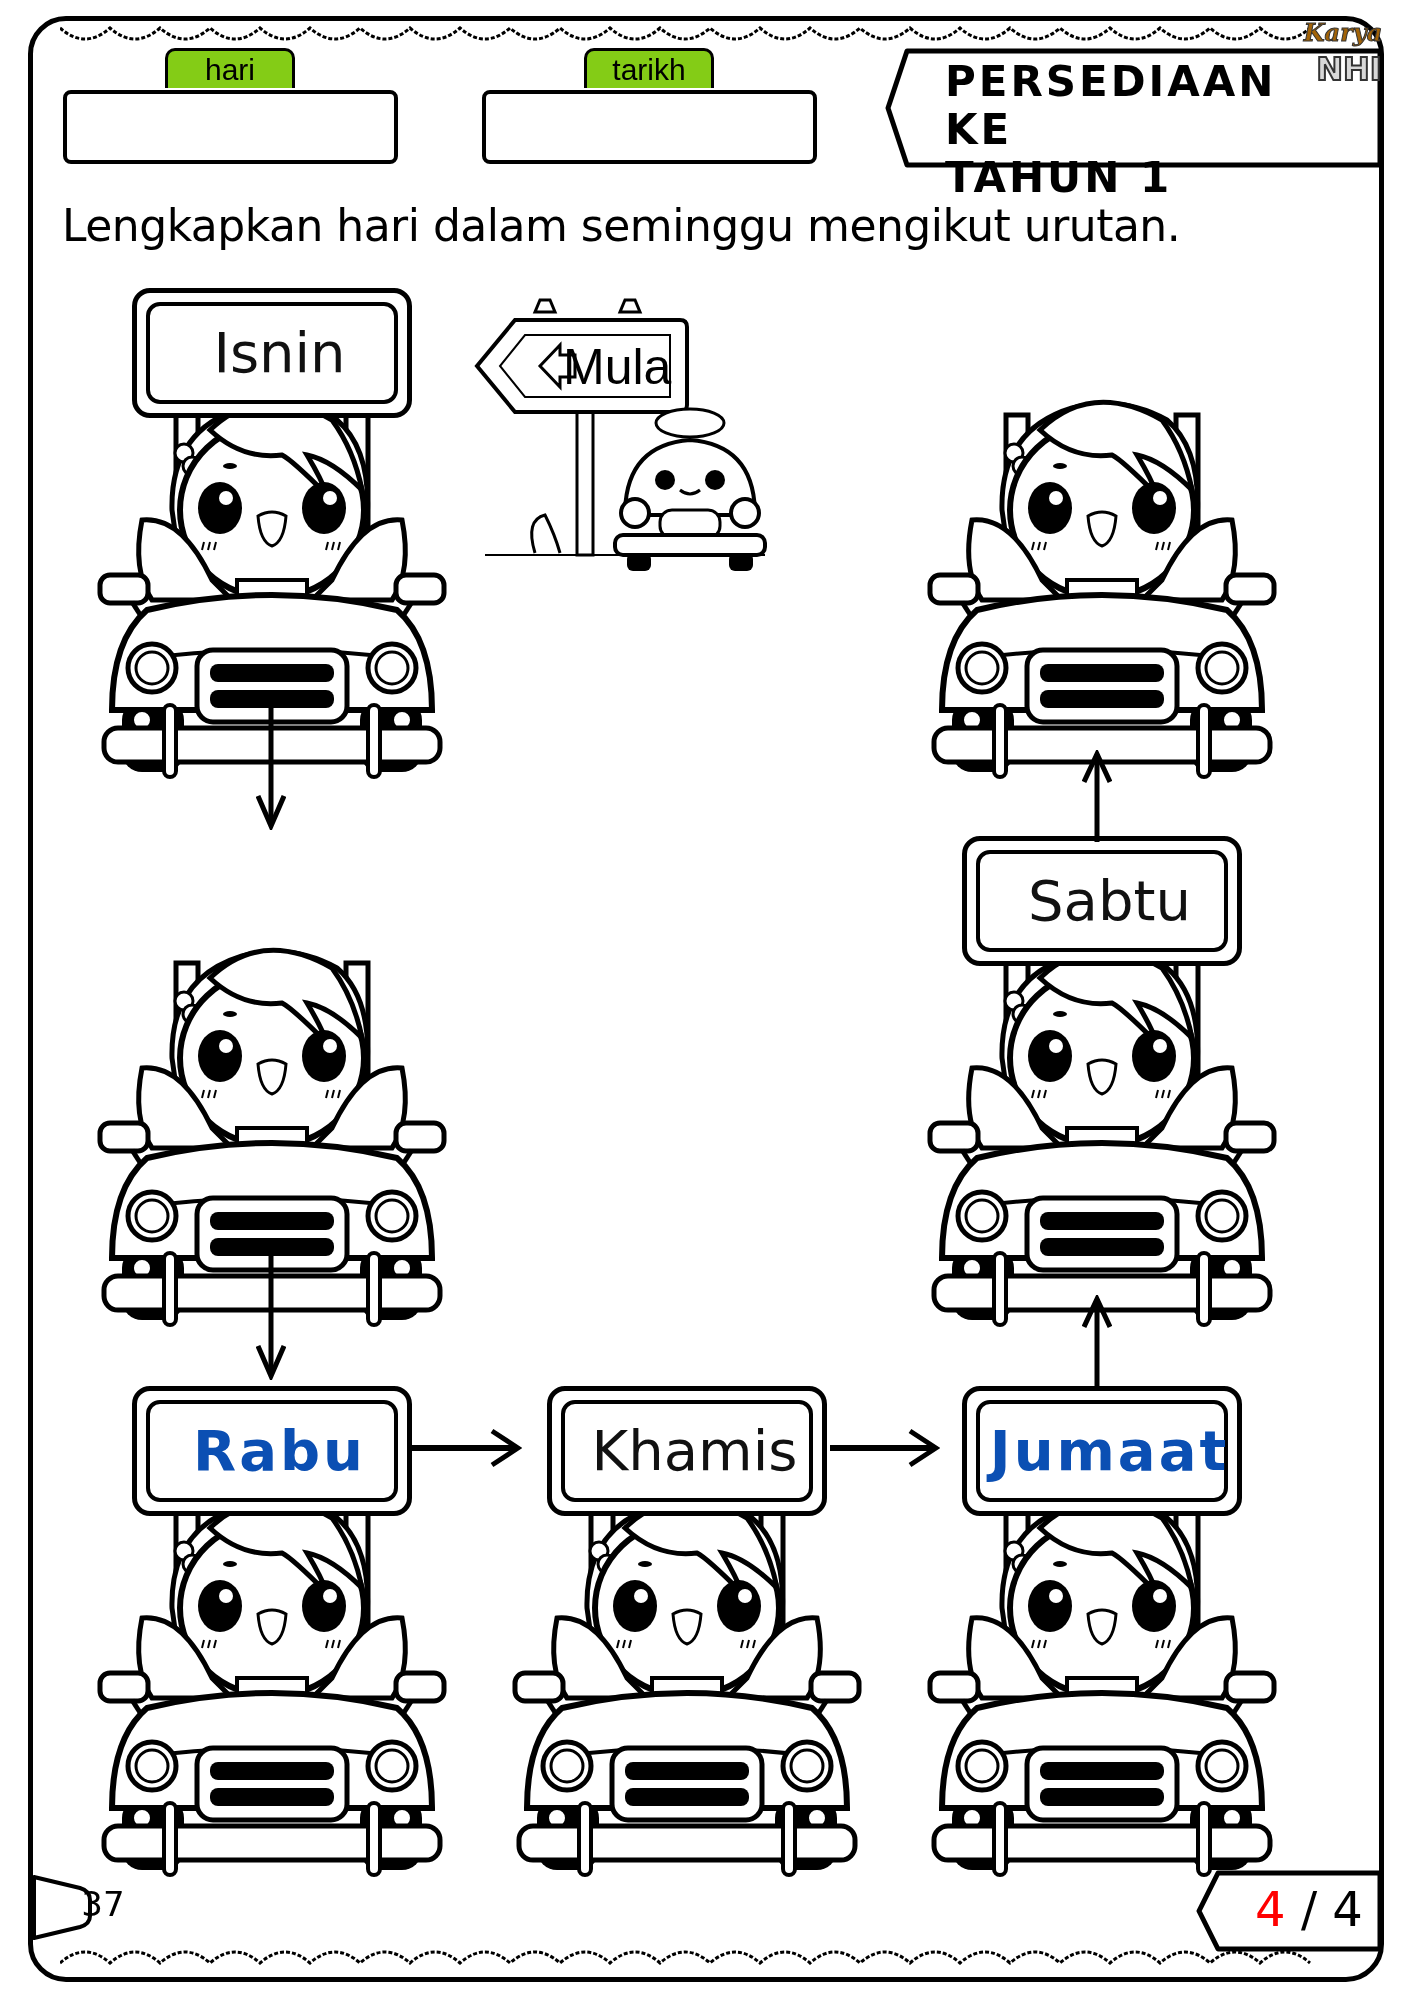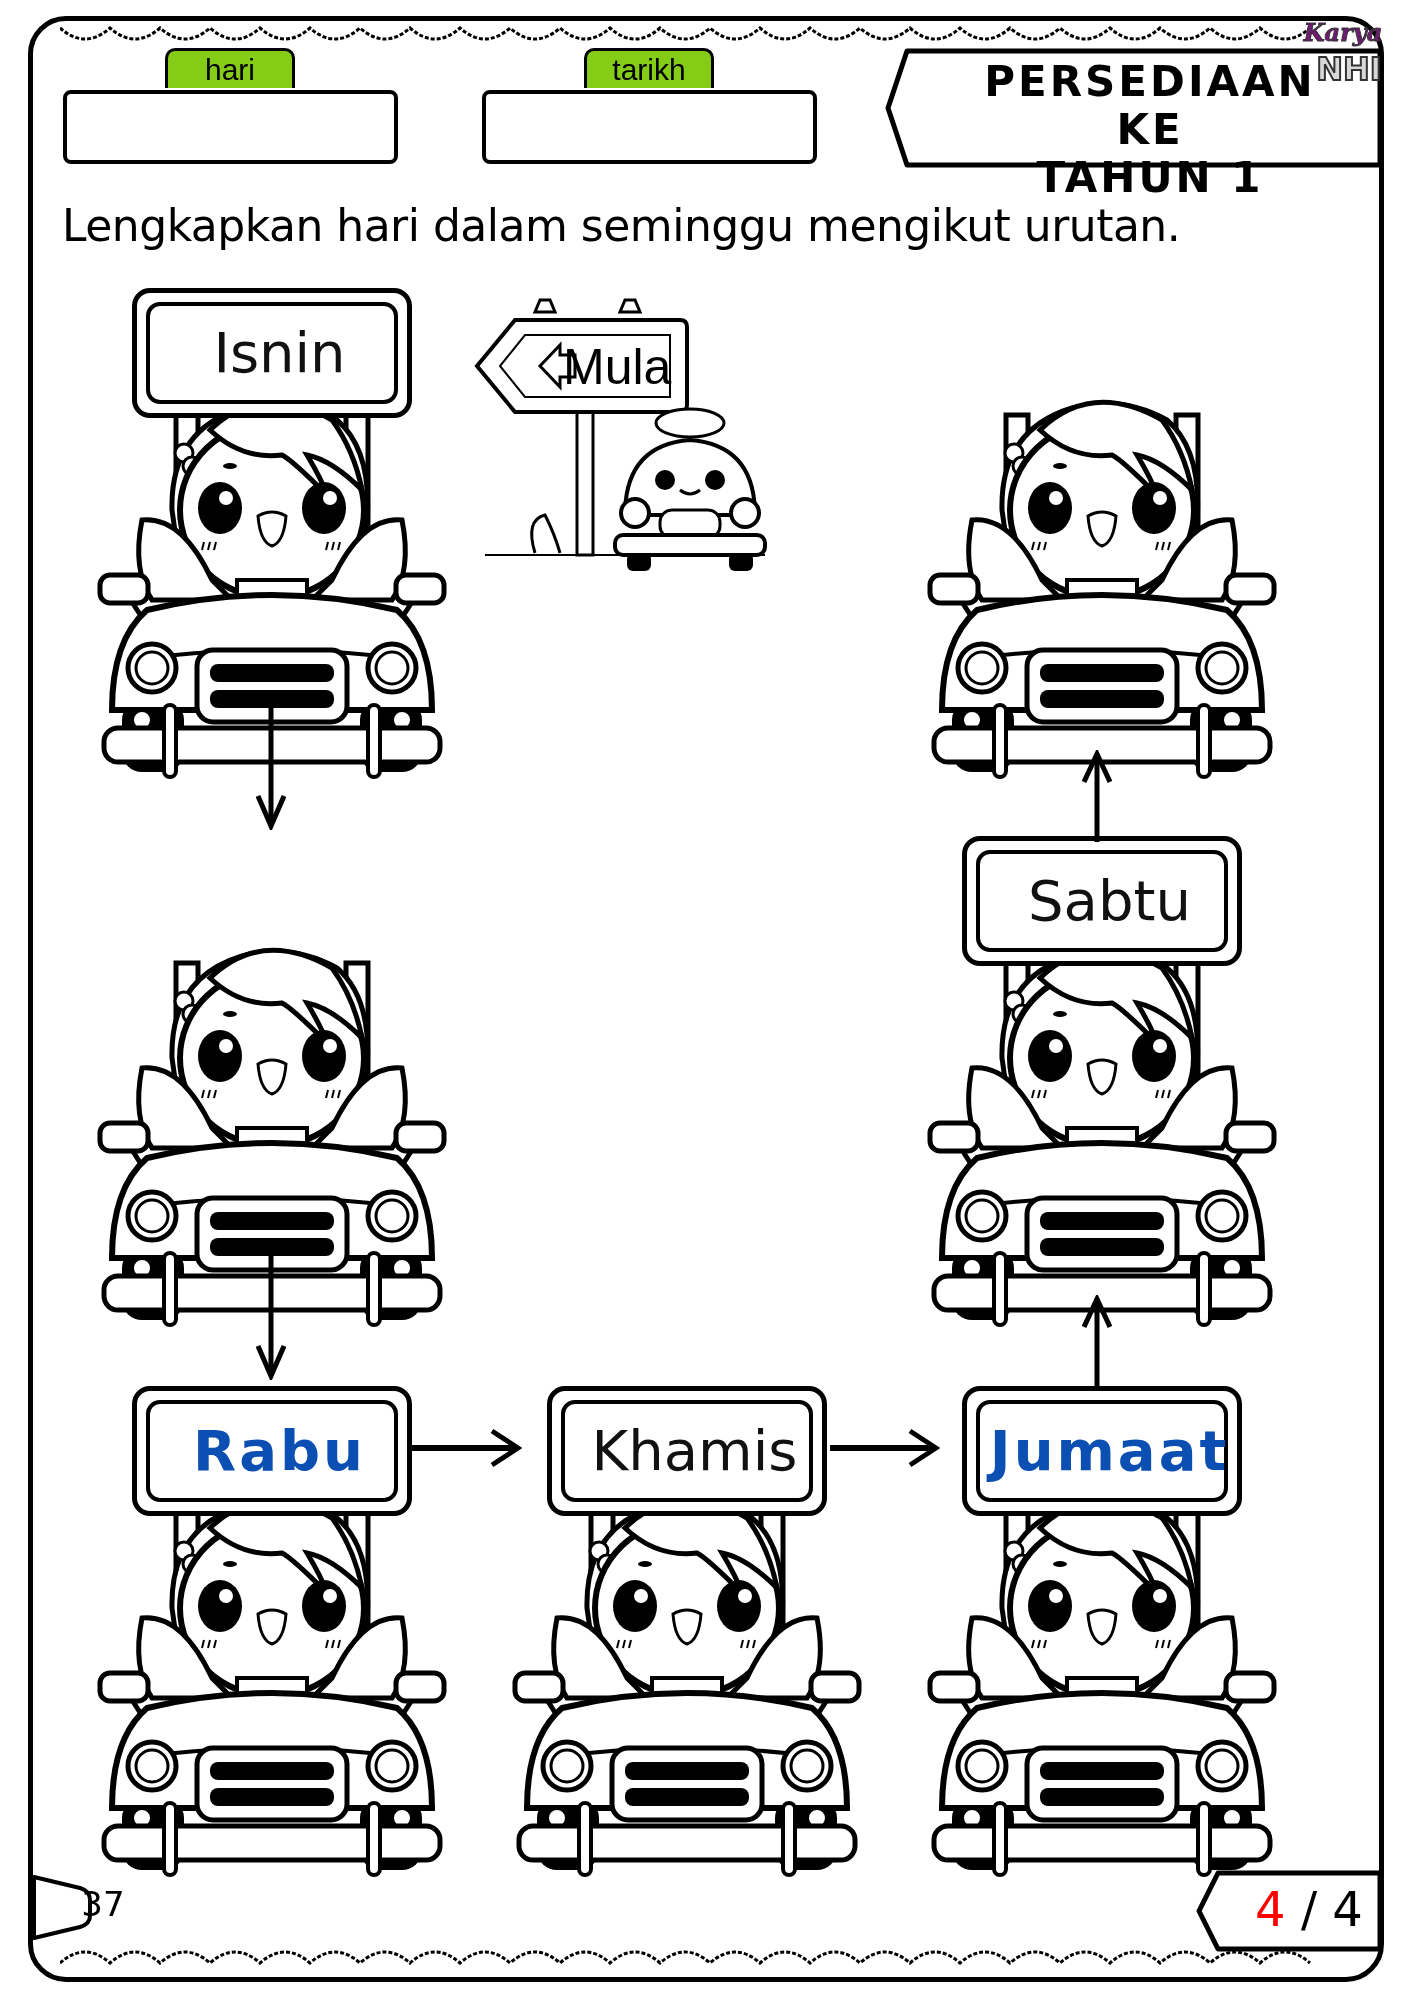--- a/index.html
+++ b/index.html
@@ -10,27 +10,27 @@
   .scallop-top, .scallop-bottom { position:absolute; left:60px; width:1290px; height:22px; }
   .scallop-top { top:24px; }
   .scallop-bottom { top:1945px; }
   .label-tab { position:absolute; height:40px; border:3px solid #000; border-bottom:none;
                border-radius:10px 10px 0 0; background:#84cc16; box-sizing:border-box;
                font-family:"Liberation Sans", sans-serif; font-size:30px; line-height:38px;
                text-align:center; }
   .field-box { position:absolute; height:74px; border:4px solid #000; border-radius:8px;
                background:#fff; box-sizing:border-box; }
   .title-badge { position:absolute; left:885px; top:48px; width:497px; height:120px; }
-  .title-text { position:absolute; left:60px; top:10px; width:410px; text-align:center;
+  .title-text { position:absolute; left:60px; top:10px; width:410px; 
                 font-family:"DejaVu Sans", sans-serif; font-weight:900; font-size:42px;
                 line-height:48px; letter-spacing:3px; }
   .brand { position:absolute; left:1300px; top:18px; width:86px; height:80px; }
   .brand-top { position:absolute; left:0; top:0; width:86px; text-align:center;
                font-family:"DejaVu Serif", serif; font-style:italic; font-weight:bold;
-               font-size:24px; color:#701a75; -webkit-text-stroke:1px #333; }
+               font-size:24px; color:#a16207; -webkit-text-stroke:1px #333; }
   .brand-bottom { position:absolute; left:16px; top:32px; width:66px; text-align:center;
                   font-family:"DejaVu Sans", sans-serif; font-weight:900; font-size:32px;
                   color:#d8d8d8; -webkit-text-stroke:2px #333; }
   .instruction { position:absolute; left:62px; top:200px; font-family:"DejaVu Sans", sans-serif;
                  font-size:44px; font-weight:normal; letter-spacing:-0.5px; }
   .car { position:absolute; width:360px; height:500px; }
   .car svg.car-body { position:absolute; left:0; top:0; }
   .sign { position:absolute; left:40px; top:8px; width:280px; height:130px; }
   .sign-outer { position:absolute; inset:0; border:5px solid #000; border-radius:18px;
                 background:#fff; box-sizing:border-box; }

